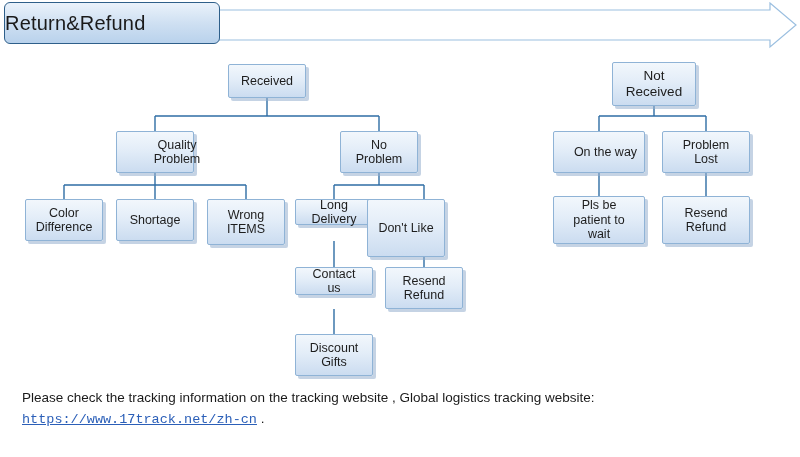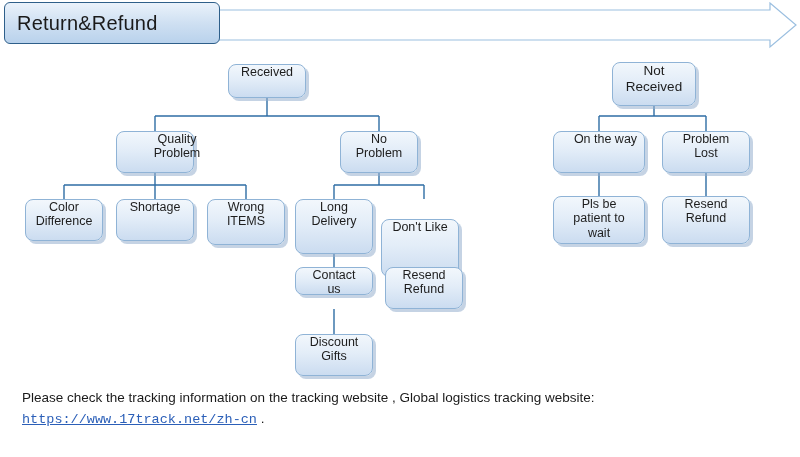--- a/index.html
+++ b/index.html
@@ -28,37 +28,36 @@
     left: 4px;
     top: 2px;
     width: 216px;
     height: 42px;
     border: 1px solid #2e5f8a;
     border-radius: 6px 6px 6px 6px;
     background: linear-gradient(to bottom, #eaf2fb 0%, #cfe0f2 50%, #b9d2ec 100%);
     box-sizing: border-box;
     display: flex;
     align-items: center;
-    padding-left: 12px;
   }
   #banner-title span {
     font-size: 20px;
     color: #1a1a1a;
     letter-spacing: 0.2px;
   }
 
   
   .node {
     position: absolute;
     box-sizing: border-box;
     border: 1px solid #8fb3d6;
     background: linear-gradient(to bottom, #f2f7fc 0%, #e3edf8 45%, #cbdcf0 100%);
-    border-radius: 8px;
+    border-radius: 2px;
     display: flex;
-    align-items: flex-start;
+    align-items: center;
     justify-content: center;
     text-align: center;
     font-size: 12.5px;
     color: #1d1d1d;
     line-height: 1.15;
     box-shadow: 3px 3px 0 0 rgba(150,175,205,0.55);
   }
   .node span {
     display: block;
     padding: 0 3px;
@@ -170,28 +169,28 @@
   <span>Shortage</span>
 </div>
 
 <div class="node" style="left:207px; top:199px; width:78px; height:46px;">
   <div>
     <span>Wrong</span>
     <span>ITEMS</span>
   </div>
 </div>
 
-<div class="node" style="left:295px; top:199px; width:78px; height:55px;">
+<div class="node" style="left:295px; top:199px; width:78px; height:26px;">
   <div>
     <span>Long</span>
     <span>Delivery</span>
   </div>
 </div>
 
-<div class="node" style="left:381px; top:199px; width:78px; height:58px;margin-top:20px;">
+<div class="node" style="left:367px; top:199px; width:78px; height:58px;">
   <span>Don't Like</span>
 </div>
 
 <div class="node" style="left:295px; top:267px; width:78px; height:28px;">
   <div>
     <span>Contact</span>
     <span>us</span>
   </div>
 </div>
 

